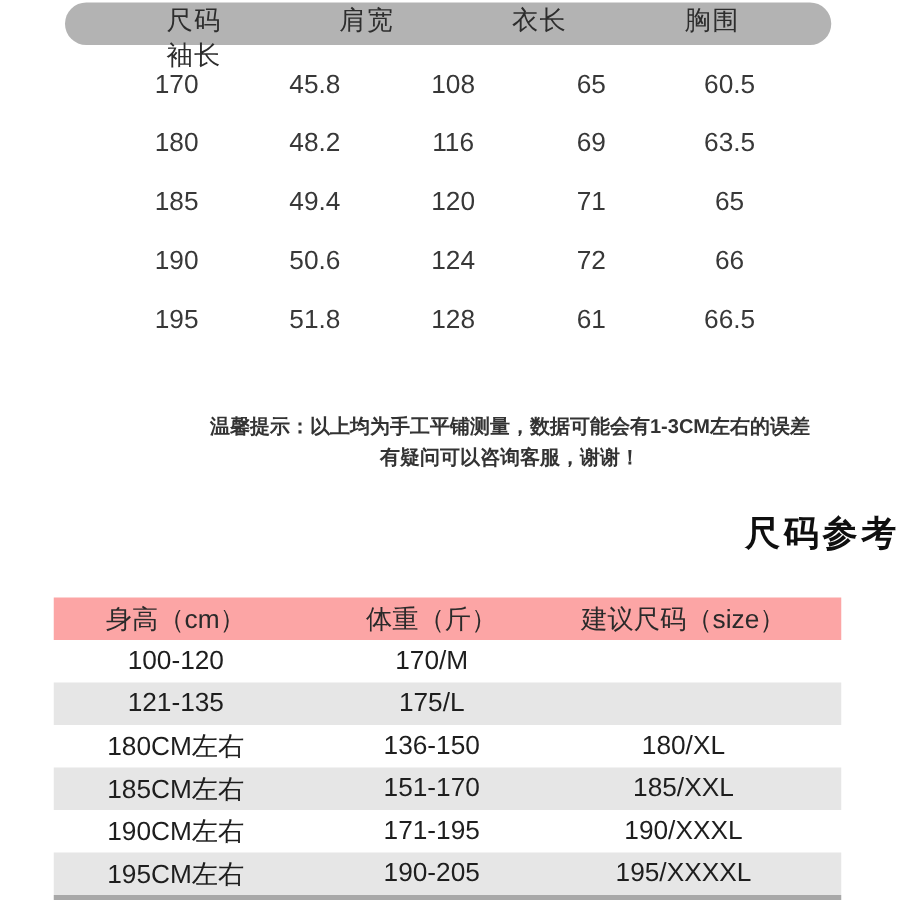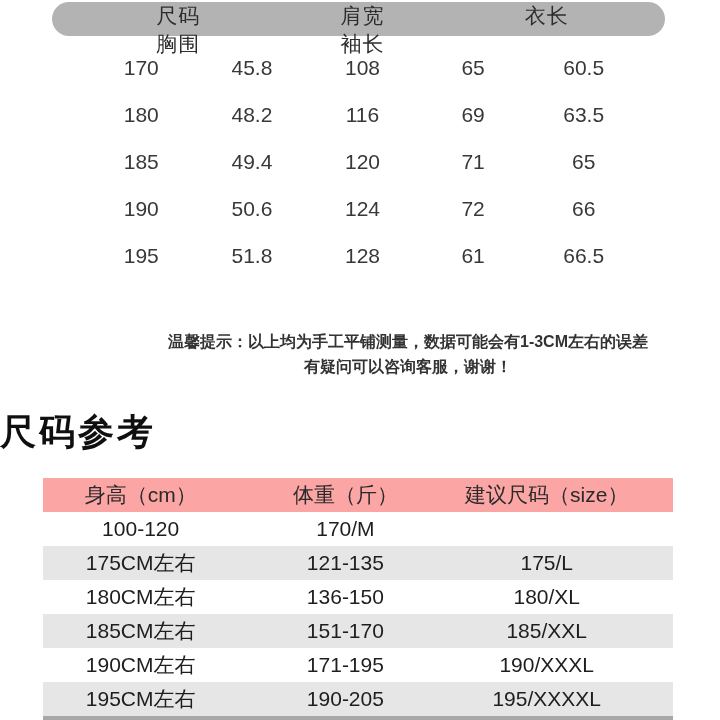--- a/index.html
+++ b/index.html
@@ -20,21 +20,21 @@
   .spec-header-bar {
     position: absolute;
     left: 52px;
     top: 2px;
     width: 613px;
     height: 34px;
     background: #b3b3b3;
     border-radius: 17px;
     box-sizing: border-box;
     display: grid;
-    grid-template-columns: repeat(3, 1fr);
+    grid-template-columns: repeat(4, 1fr);
     align-items: center;
     padding: 0 26px 0 34px;
   }
   .spec-header-cell {
     text-align: center;
     font-size: 21px;
     font-weight: 500;
     color: #2d2d2d;
     letter-spacing: 1px;
   }
@@ -72,22 +72,22 @@
     color: #333333;
     padding-left: 48px;
   }
 
   
   .section-title {
     position: absolute;
     left: 0;
     top: 408px;
     width: 720px;
-    text-align: left;
-    font-size: 36px;
+    text-align: right;
+    font-size: 28px;
     font-weight: 700;
     color: #0f0f0f;
     letter-spacing: 3px;
   }
 
   
   .ref-table {
     position: absolute;
     left: 43px;
     top: 478px;
@@ -183,21 +183,20 @@
       <div class="">身高（cm）</div>
       <div class="">体重（斤）</div>
       <div class="">建议尺码（size）</div>
     </div>
   <div>
       <div class="ref-row">
         <div class="">100-120</div>
         <div class="">170/M</div>
       </div>
       <div class="ref-row alt">
-        <div class="">175CM左右</div>
         <div class="">121-135</div>
         <div class="">175/L</div>
       </div>
       <div class="ref-row">
         <div class="">180CM左右</div>
         <div class="">136-150</div>
         <div class="">180/XL</div>
       </div>
       <div class="ref-row alt">
         <div class="">185CM左右</div>

